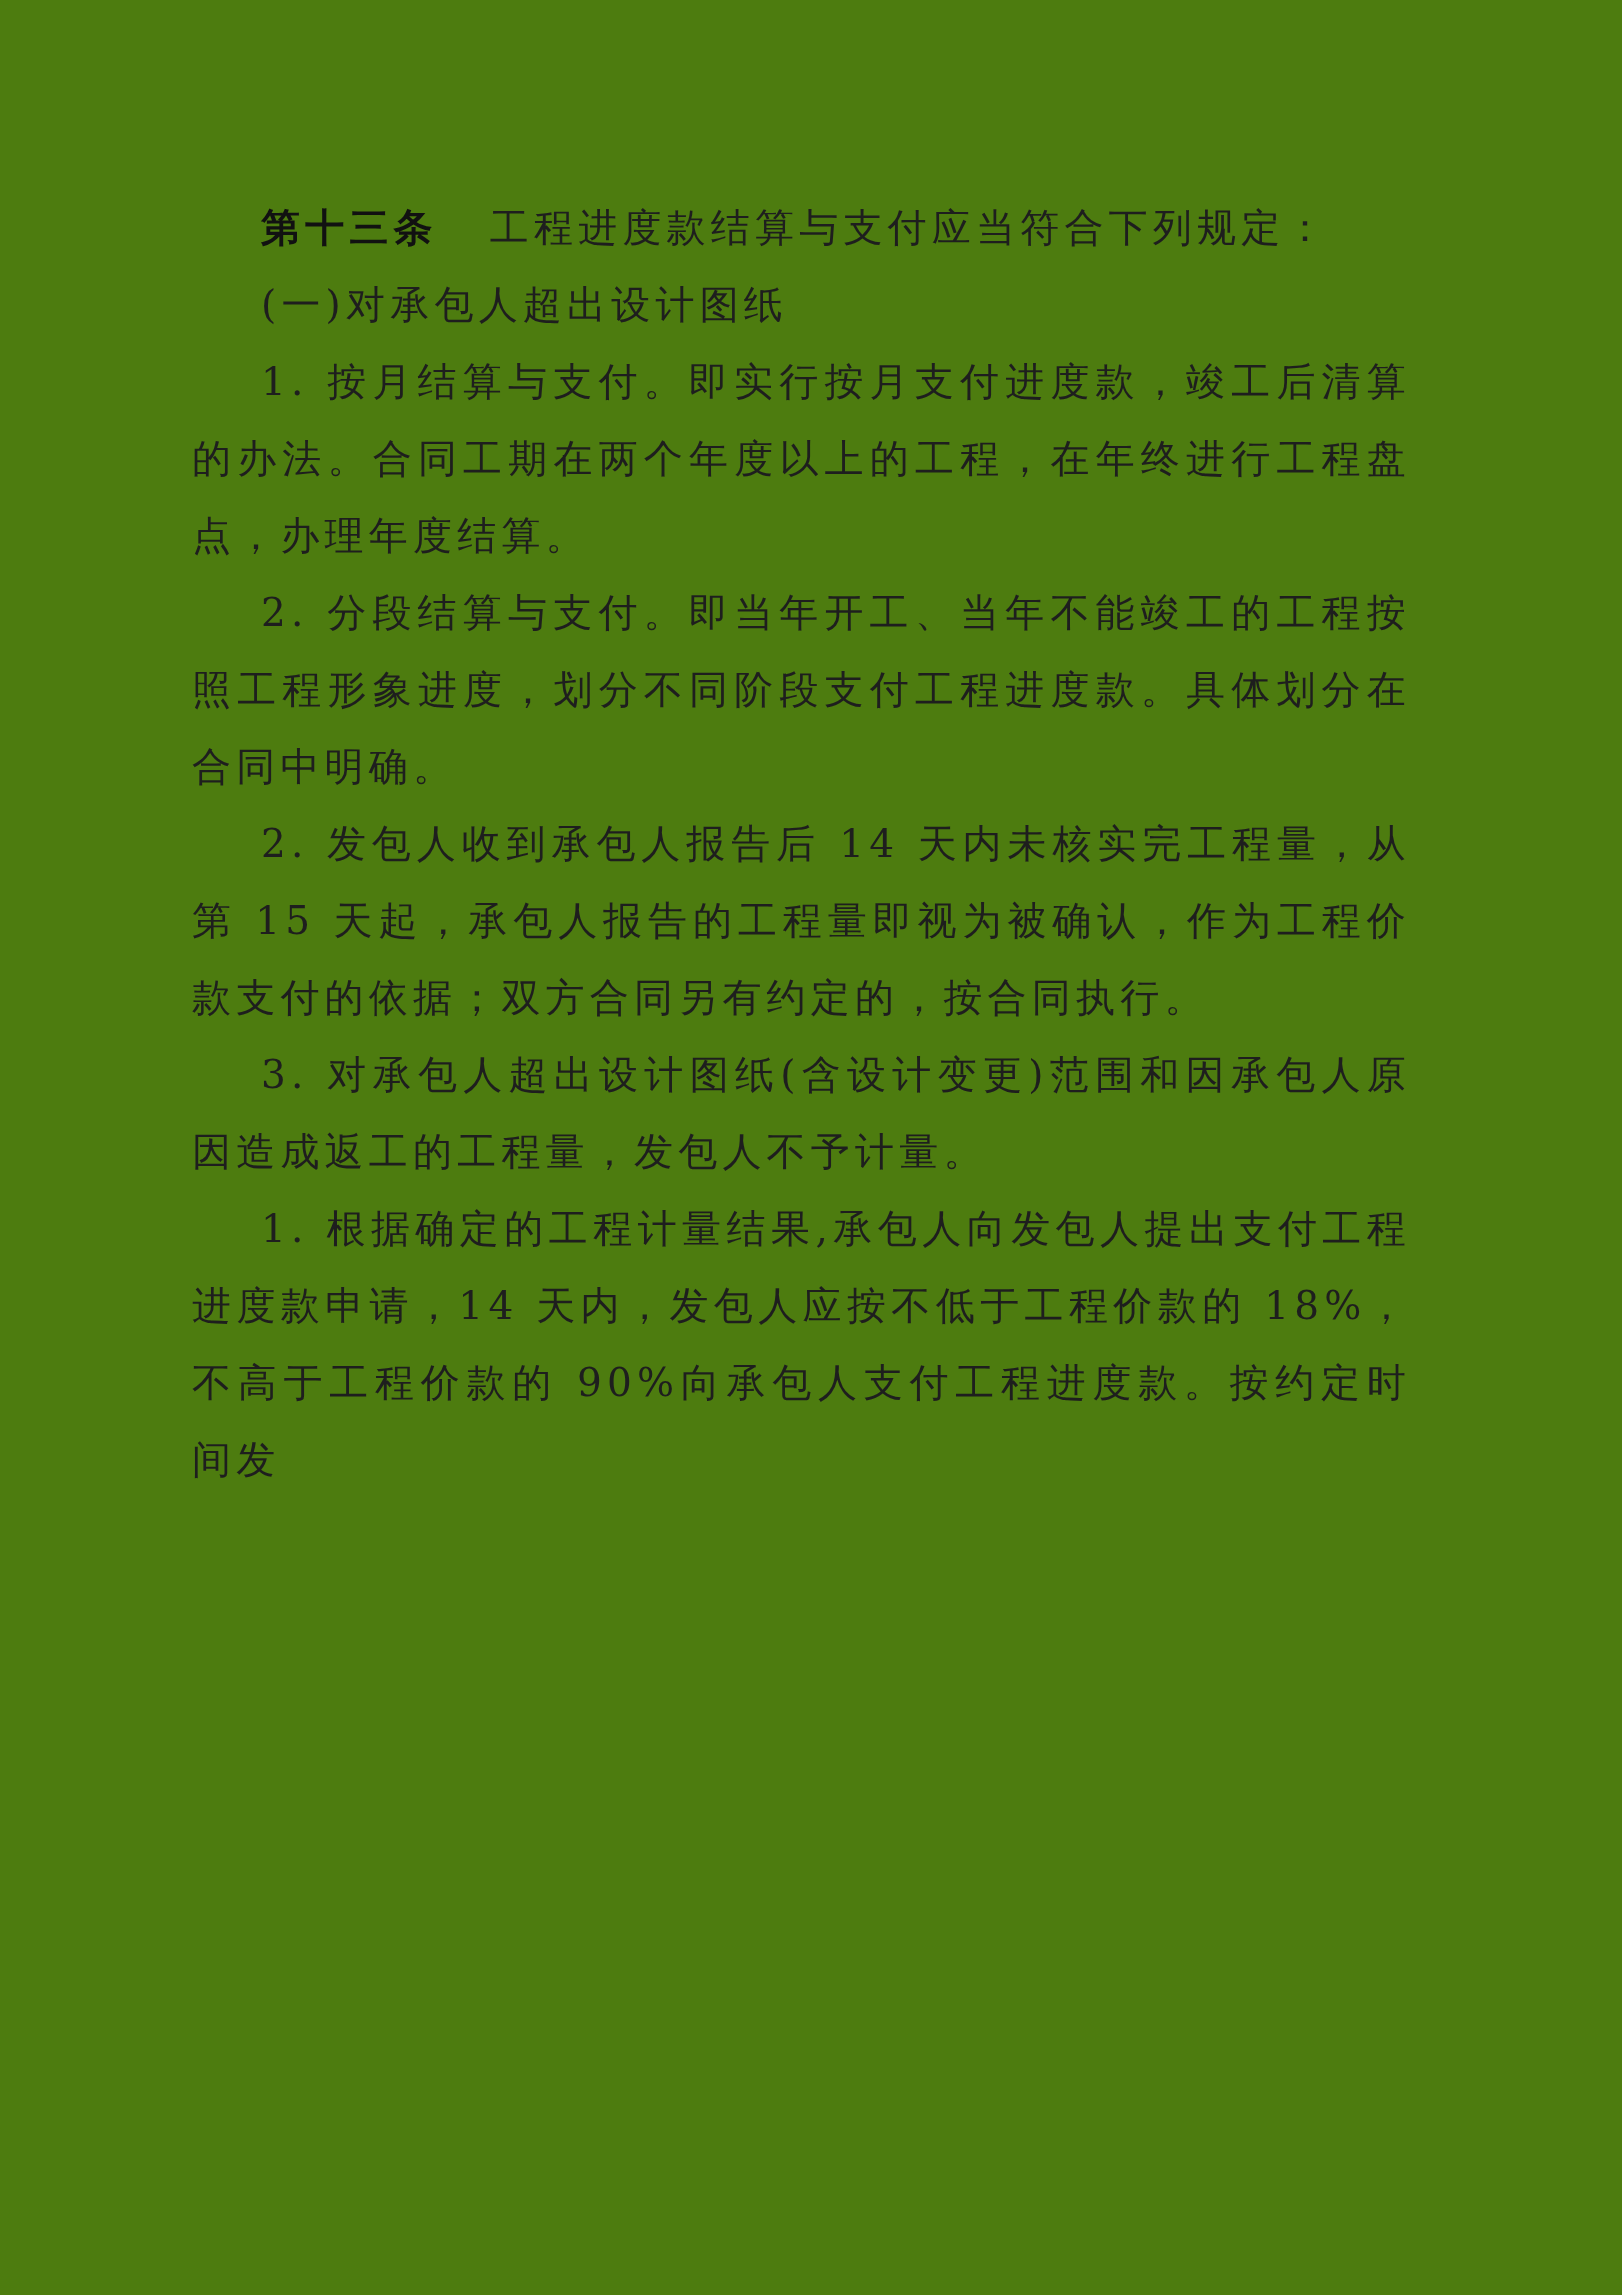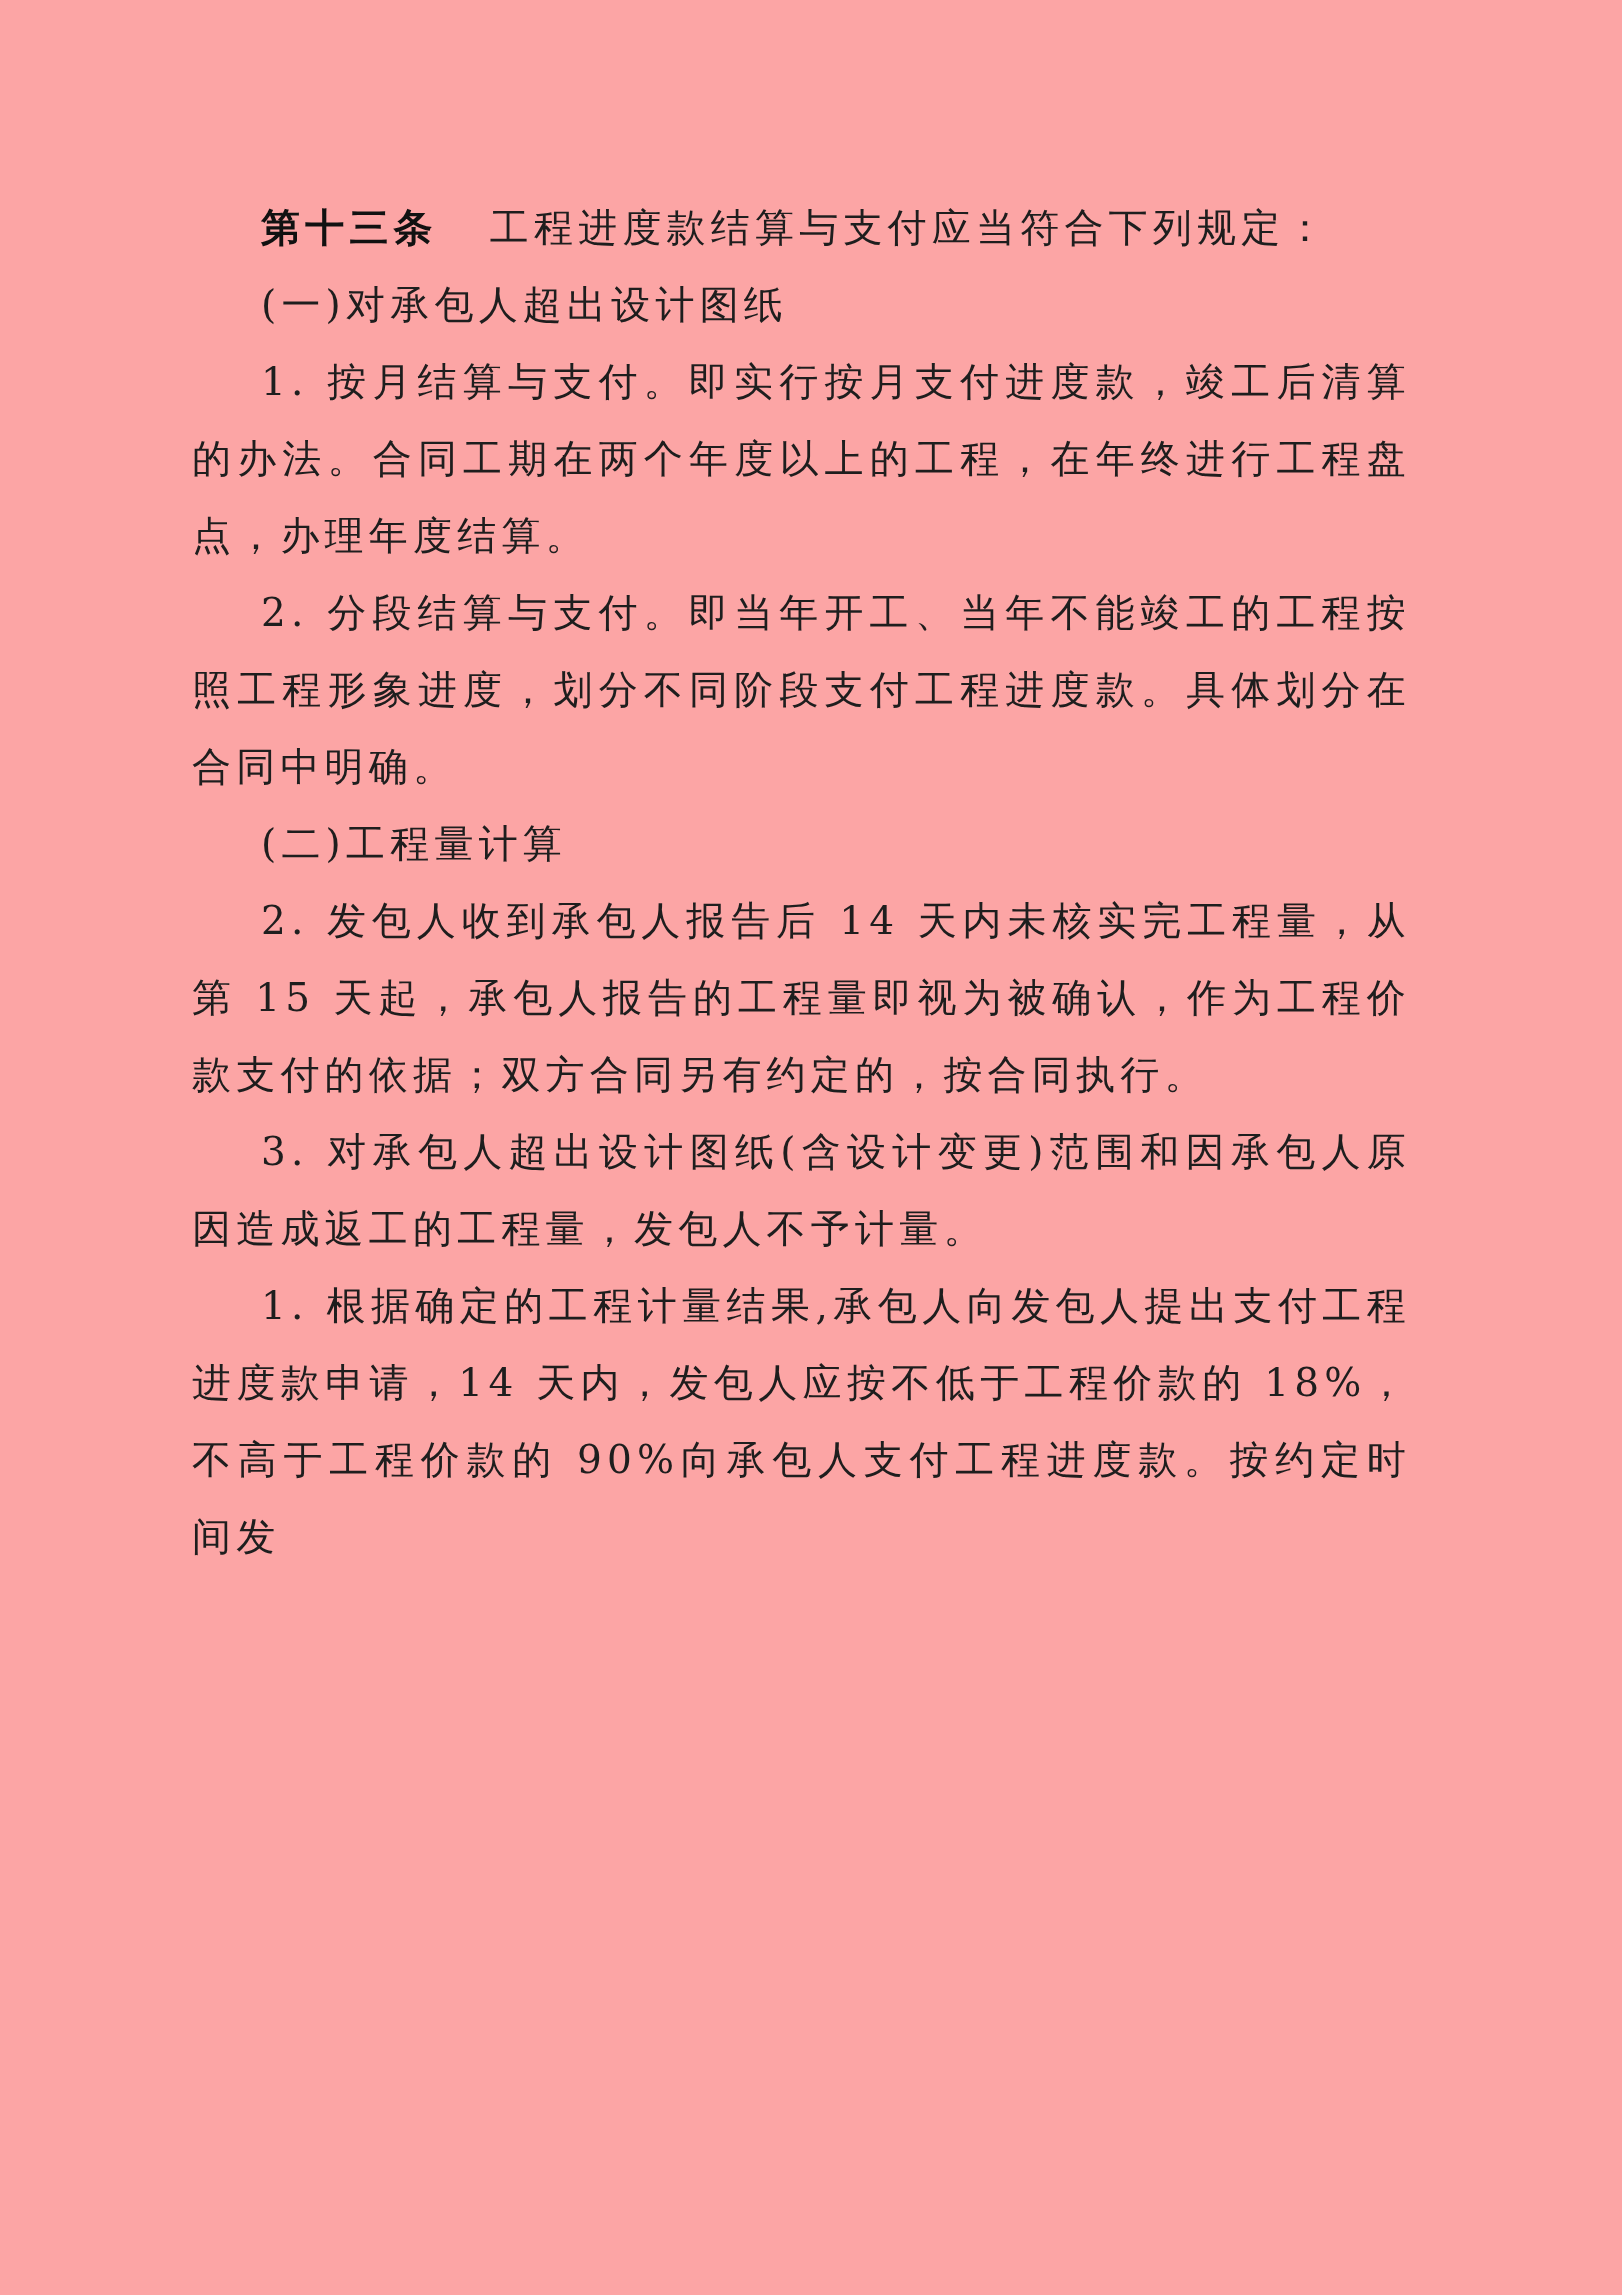--- a/index.html
+++ b/index.html
@@ -5,21 +5,21 @@
   * { margin: 0; padding: 0; box-sizing: border-box; }
 
   html, body {
     background: #ffffff;
   }
 
   .page {
     position: relative;
     width: 1623px;
     height: 2295px;
-    background: #fca5a5;
+    background: #4d7c0f;
     overflow: hidden;
     text-decoration: underline;
   }
 
   .content {
     position: absolute;
     left: 192px;
     top: 189px;
     width: 1219px;
     font-family: "DejaVu Serif", "Liberation Serif", serif;
@@ -52,21 +52,20 @@
     <p class="para">
       <span class="heading-term">第十三条</span><span>工程进度款结算与支付应当符合下列规定：</span>
     </p>
 
     <p class="para">(一)对承包人超出设计图纸</p>
 
     <p class="para">1. 按月结算与支付。即实行按月支付进度款，竣工后清算的办法。合同工期在两个年度以上的工程，在年终进行工程盘点，办理年度结算。</p>
 
     <p class="para">2. 分段结算与支付。即当年开工、当年不能竣工的工程按照工程形象进度，划分不同阶段支付工程进度款。具体划分在合同中明确。</p>
 
-    <p class="para">(二)工程量计算</p>
 
 
     <p class="para">2. 发包人收到承包人报告后 14 天内未核实完工程量，从第 15 天起，承包人报告的工程量即视为被确认，作为工程价款支付的依据；双方合同另有约定的，按合同执行。</p>
 
     <p class="para">3. 对承包人超出设计图纸(含设计变更)范围和因承包人原因造成返工的工程量，发包人不予计量。</p>
 
 
     <p class="para">1. 根据确定的工程计量结果,承包人向发包人提出支付工程进度款申请，14 天内，发包人应按不低于工程价款的 18%，不高于工程价款的 90%向承包人支付工程进度款。按约定时间发</p>
 
   </div>

